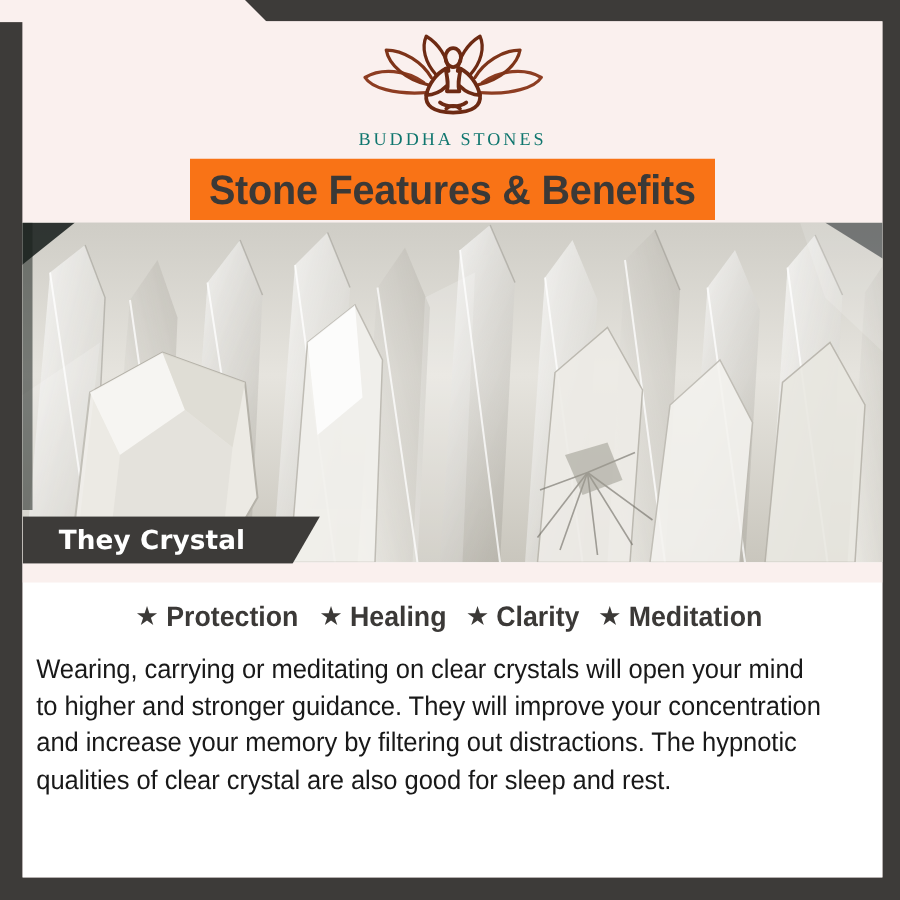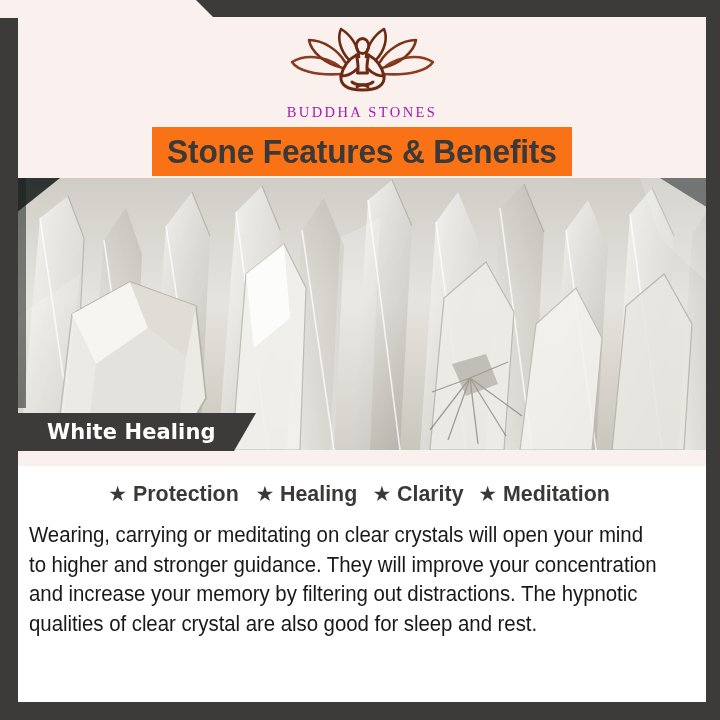--- a/index.html
+++ b/index.html
@@ -57,21 +57,21 @@
     align-items: center;
   }
 
   .logo-mark { width: 155px; height: 78px; display: block; }
 
   .brand-name {
     margin-top: 2px;
     font-family: "Liberation Serif", serif;
     font-size: 14.5px;
     letter-spacing: 2.4px;
-    color: #a21caf;
+    color: #0f766e;
     font-weight: 400;
   }
 
   
   .title-banner {
     position: absolute;
     left: 134px; top: 110px;
     width: 420px; height: 49px;
     background: #f97316;
     display: flex;
@@ -322,21 +322,21 @@
         <polygon points="330,272 340,60 380,40 370,272" fill="#ffffff" opacity="0.20"></polygon>
         <polygon points="640,0 724,0 724,120 660,60" fill="#ffffff" opacity="0.15"></polygon>
 
         <polygon points="0,0 60,0 0,48" fill="#1d2421" opacity="0.9"></polygon>
         <polygon points="0,0 0,230 26,230 26,0" fill="#1a211e" opacity="0.55"></polygon>
         <polygon points="724,0 660,0 724,40" fill="#20262a" opacity="0.55"></polygon>
       </svg>
     </div>
 
     <div class="stone-label">
-      <span class="stone-label-text">White Healing</span>
+      <span class="stone-label-text">They Crystal</span>
     </div>
 
     <div class="content-card">
       <div class="cream-strip"></div>
 
       <div class="benefits">
         <div class="benefit">
           <span class="star-icon">★</span>
           <span class="benefit-label">Protection</span>
         </div>

